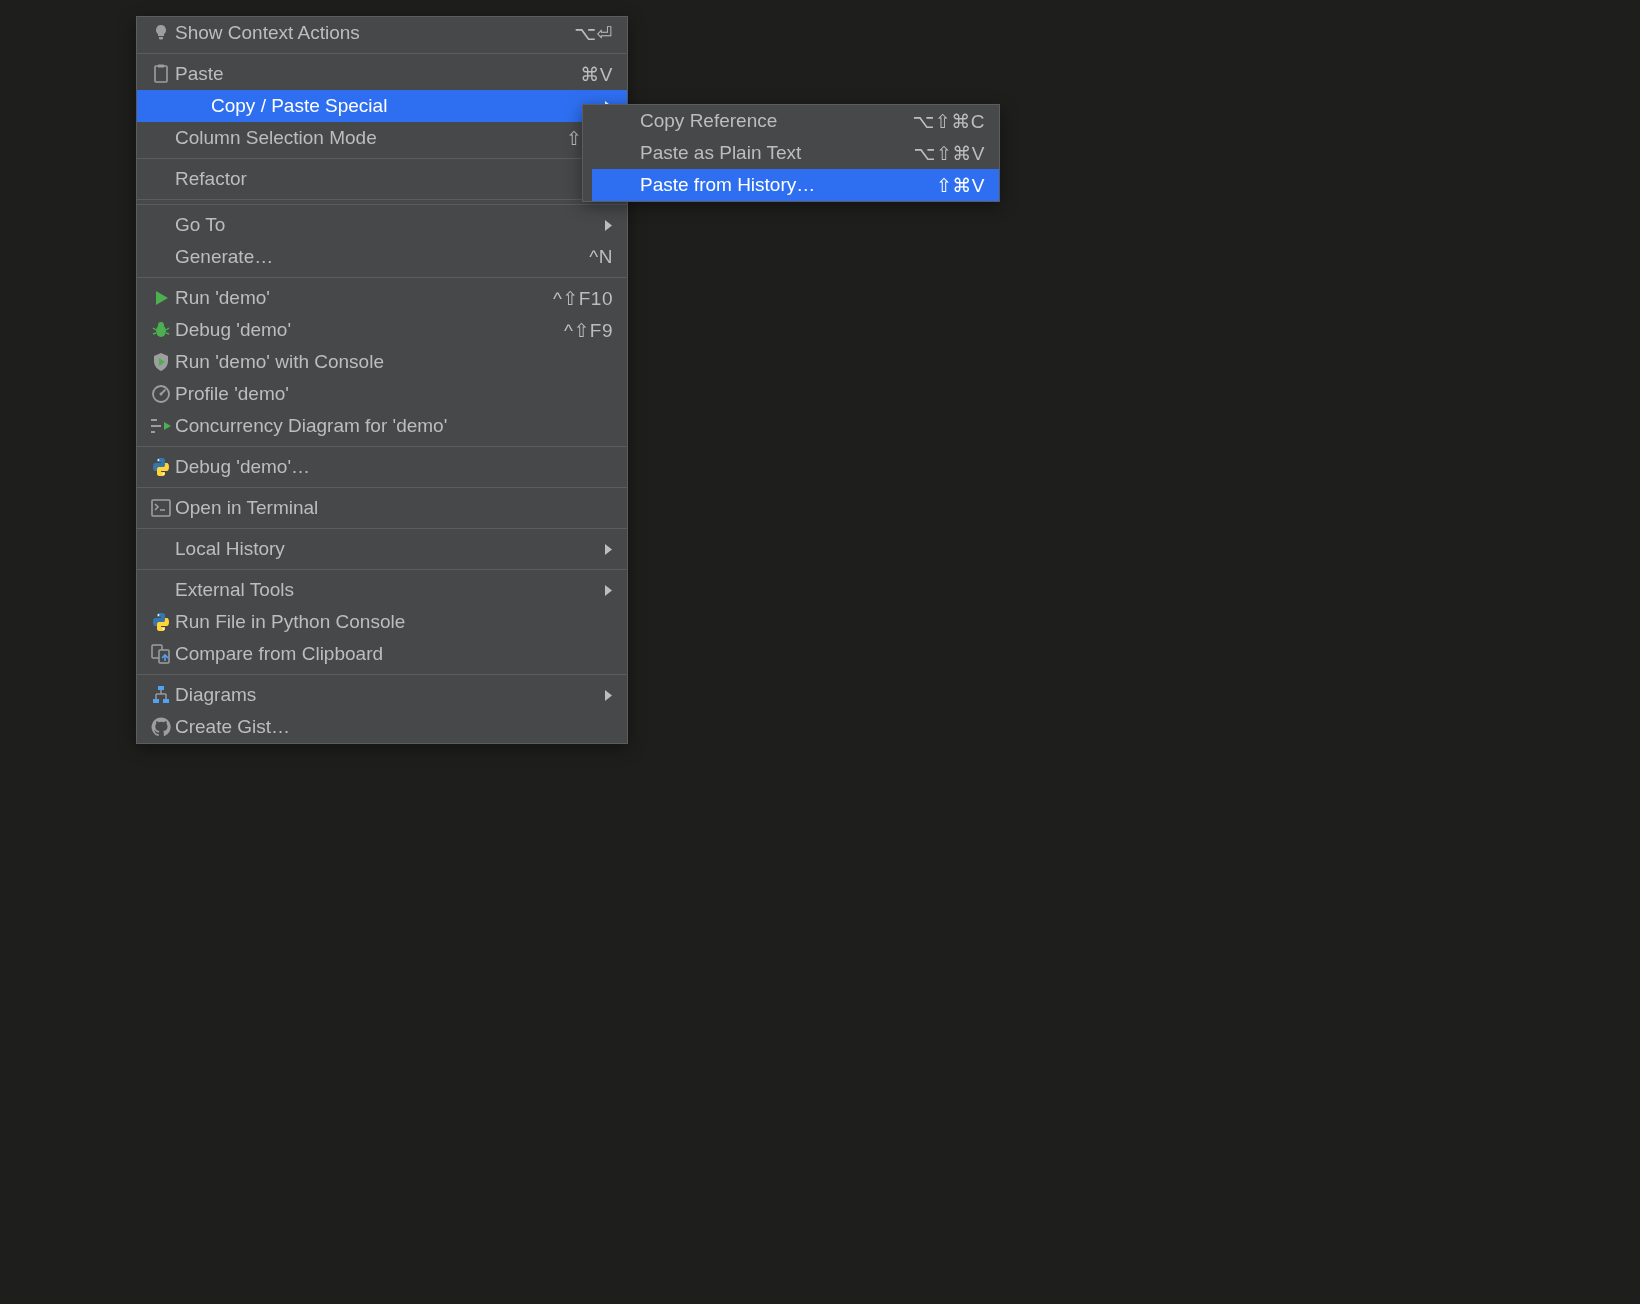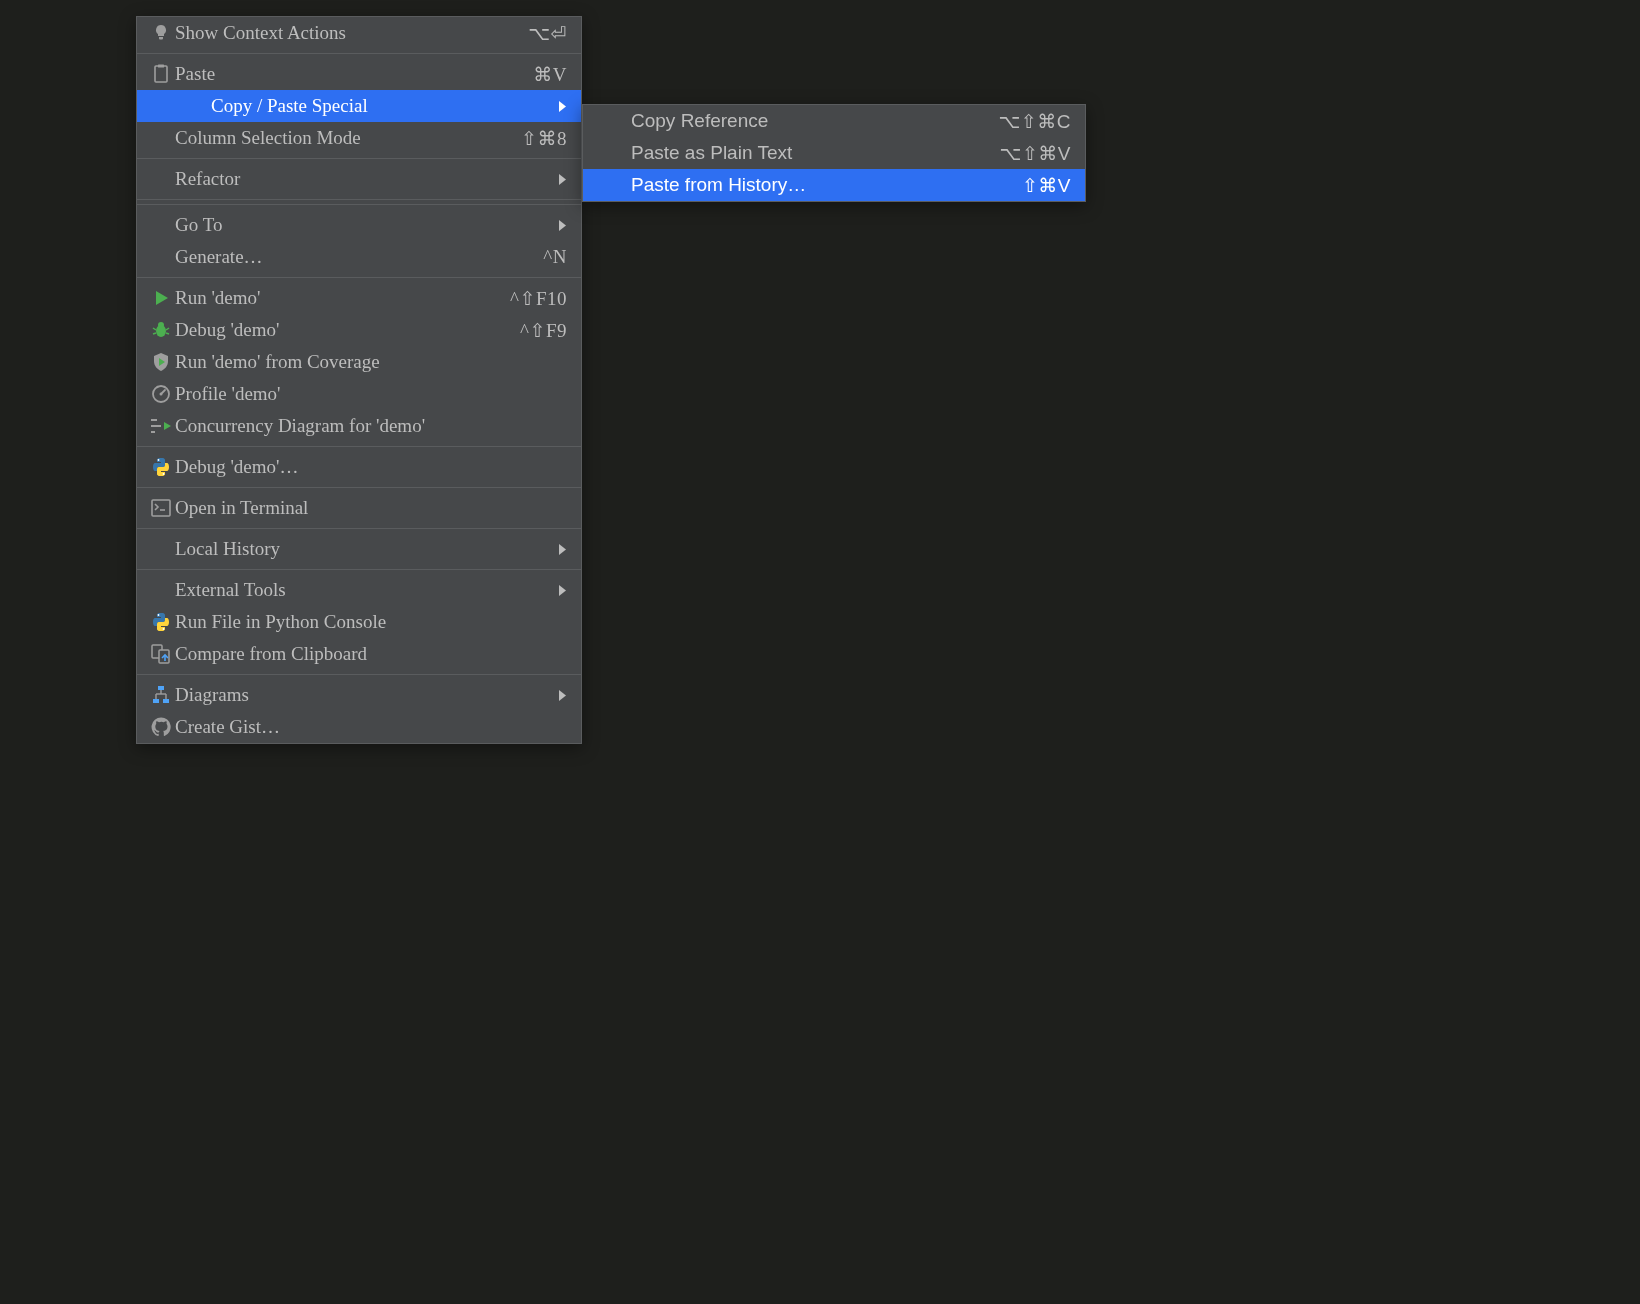--- a/index.html
+++ b/index.html
@@ -12,27 +12,27 @@
   }
   .menu {
     position: absolute;
     background: #46484a;
     border: 1px solid #5a5c5e;
     box-shadow: 0 4px 16px rgba(0,0,0,0.4);
   }
   .menu-main {
     left: 136px;
     top: 16px;
-    width: 446px;
-    font-family: Liberation Serif, serif;
+    width: 492px;
   }
   .menu-sub {
     left: 582px;
     top: 104px;
-    width: 504px;
+    width: 418px;
+    padding-left: 9px;
   }
   .menu-item {
     display: flex;
     align-items: center;
     height: 32px;
     padding: 0 14px 0 10px;
     color: #bdbdbd;
     font-size: 19px;
     cursor: default;
     white-space: nowrap;
@@ -175,21 +175,21 @@
       <span class="spacer"></span>
       <span class="shortcut">^⇧F9</span>
     </div>
     <div class="menu-item">
       <span class="icon">
         <svg width="20" height="20" viewBox="0 0 20 20">
           <path d="M10 1l7 3v5c0 5-3 8-7 10-4-2-7-5-7-10V4l7-3z" fill="#9e9e9e"></path>
           <path d="M8 6l6 4-6 4z" fill="#4caf50"></path>
         </svg>
       </span>
-      <span class="label">Run 'demo' from Coverage</span>
+      <span class="label">Run 'demo' with Console</span>
       <span class="spacer"></span>
     </div>
     <div class="menu-item">
       <span class="icon">
         <svg width="20" height="20" viewBox="0 0 20 20">
           <circle cx="10" cy="10" r="8" fill="none" stroke="#9e9e9e" stroke-width="1.8"></circle>
           <path d="M10 10l4-4" stroke="#9e9e9e" stroke-width="1.8" stroke-linecap="round"></path>
           <circle cx="10" cy="10" r="1.5" fill="#9e9e9e"></circle>
           <path d="M6 2l1 2M14 2l-1 2" stroke="#9e9e9e" stroke-width="1.5"></path>
         </svg>

